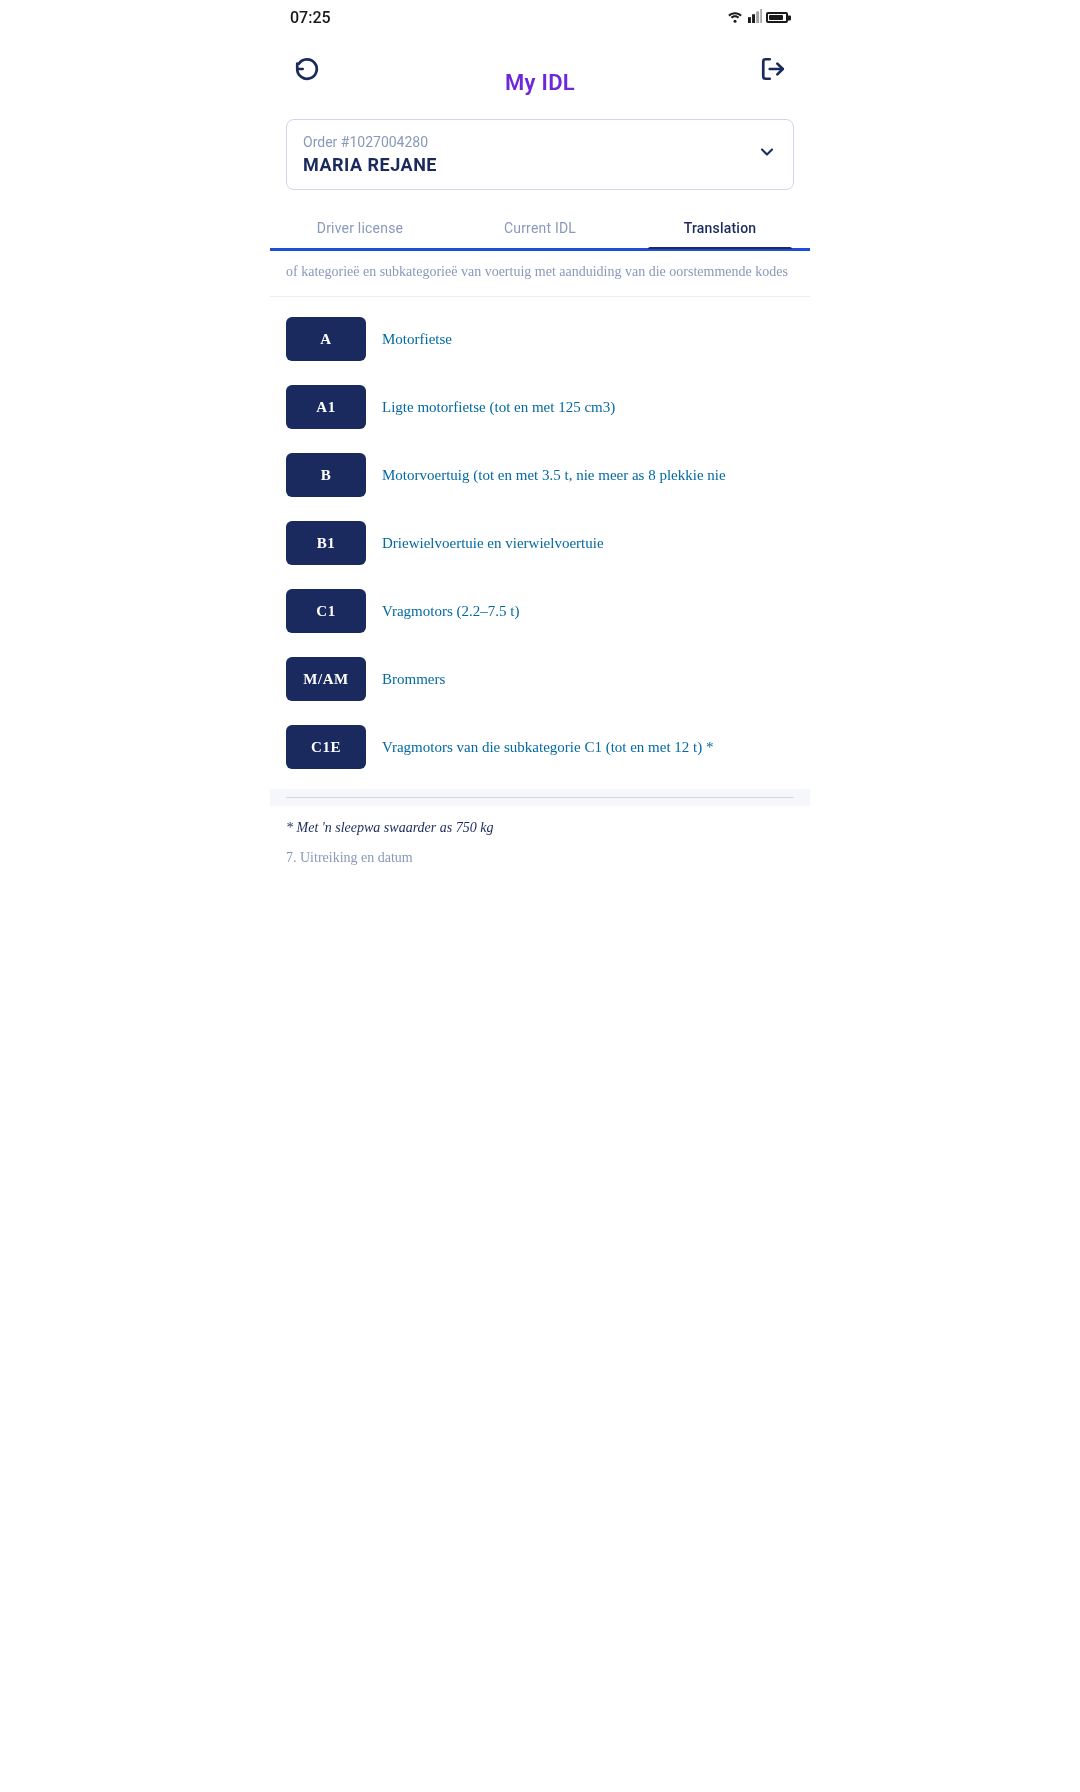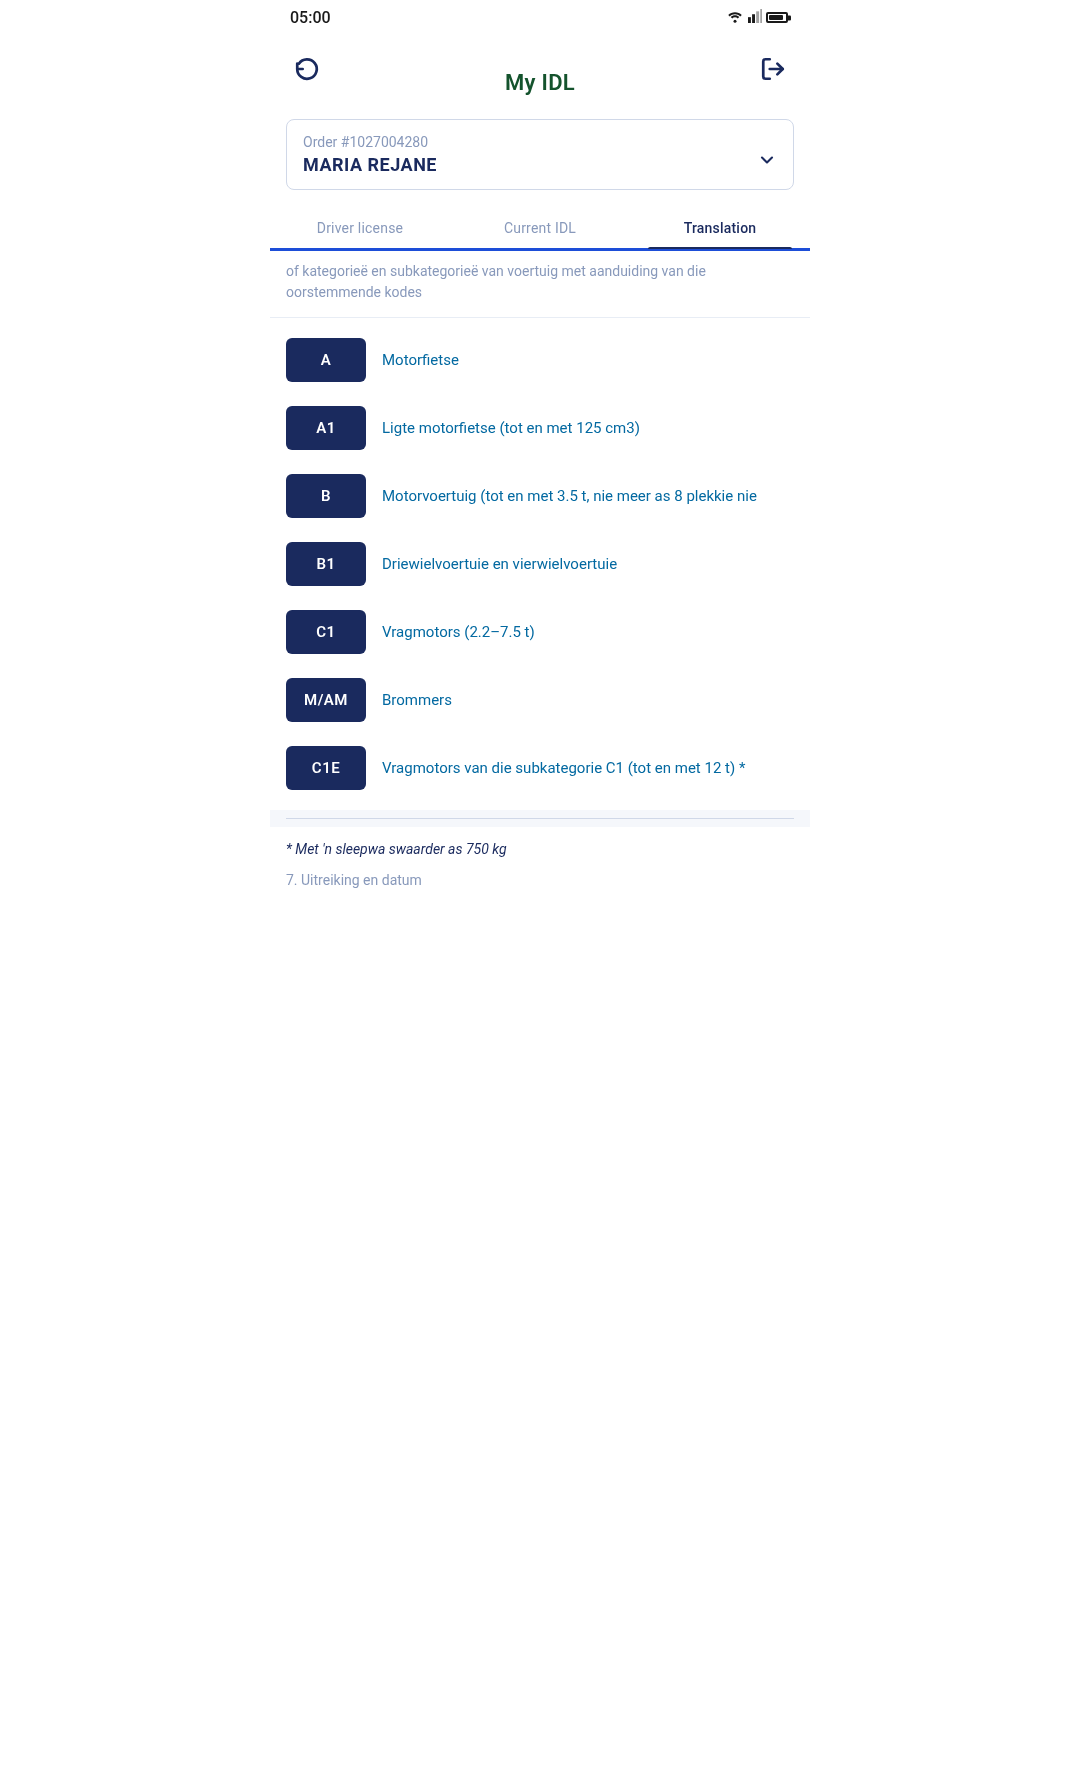--- a/index.html
+++ b/index.html
@@ -47,21 +47,21 @@
       display: flex;
       justify-content: space-between;
       align-items: center;
       padding: 12px 20px 16px 20px;
       background: #fff;
     }
 
     .app-bar-title {
       font-size: 22px;
       font-weight: 600;
-      color: #14532d;
+      color: #6d28d9;
       letter-spacing: 0.3px;
       margin-top: 27px;
     }
 
     .icon-btn {
       background: none;
       border: none;
       cursor: pointer;
       padding: 4px;
       color: #1a2a5e;
@@ -72,21 +72,21 @@
 
     
     .order-card {
       margin: 8px 16px 16px 16px;
       background: #fff;
       border: 1px solid #d0d8e8;
       border-radius: 8px;
       padding: 14px 16px;
       display: flex;
       justify-content: space-between;
-      align-items: flex-end;
+      align-items: center;
     }
 
     .order-info {
       display: flex;
       flex-direction: column;
       gap: 4px;
     }
 
     .order-number {
       font-size: 14px;
@@ -139,20 +139,21 @@
       right: 10%;
       height: 2px;
       background: #1a2a5e;
       border-radius: 2px 2px 0 0;
     }
 
     
     .content-area {
       background: #f5f7fb;
       padding: 0;
+      font-family: Liberation Serif, serif;
     }
 
     
     .partial-text {
       background: #fff;
       padding: 10px 16px 14px 16px;
       border-bottom: 1px solid #e8edf5;
     }
 
     .partial-text p {
@@ -261,21 +262,21 @@
       bottom: 1px;
       width: 75%;
       background: #1a1a1a;
       border-radius: 1px;
     }
   </style>
 </head>
 <body>
 
 <div class="status-bar">
-  <span class="status-time">05:00</span>
+  <span class="status-time">07:25</span>
   <div class="status-icons">
 
     <span>
       <svg width="18" height="14" viewBox="0 0 24 18" fill="#1a1a1a" xmlns="http://www.w3.org/2000/svg">
         <path d="M12 4C8.5 4 5.3 5.4 3 7.7L5 9.7C6.8 7.9 9.3 6.8 12 6.8s5.2 1.1 7 2.9l2-2C18.7 5.4 15.5 4 12 4z"></path>
         <path d="M12 8c-2.2 0-4.2 0.9-5.7 2.4L8.3 12.4C9.3 11.3 10.6 10.7 12 10.7s2.7 0.6 3.7 1.7l2-2C16.2 8.9 14.2 8 12 8z"></path>
         <circle cx="12" cy="16" r="2"></circle>
       </svg>
     </span>
 

